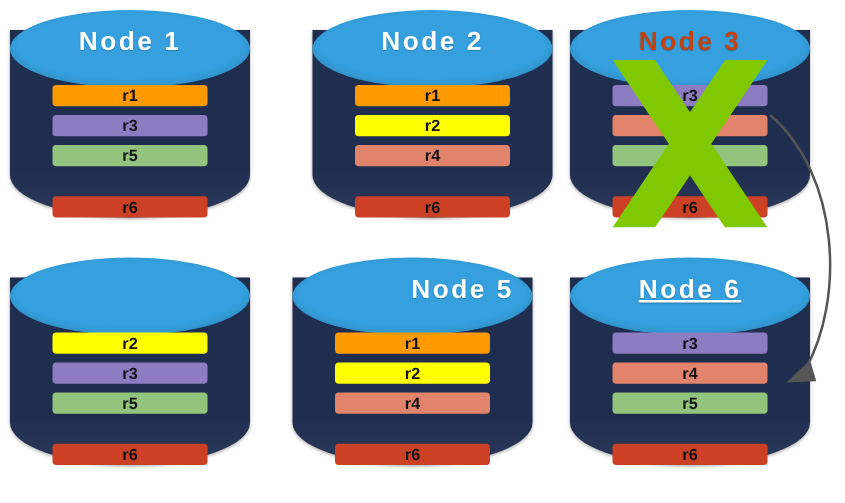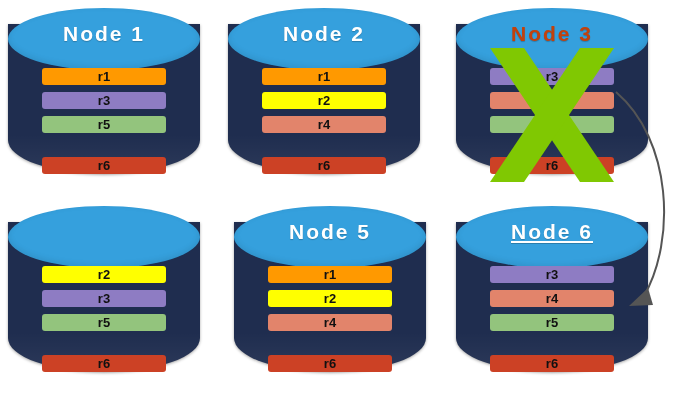--- a/index.html
+++ b/index.html
@@ -111,21 +111,21 @@
     <div class="cyl-top" style="background: rgb(53, 160, 221);"></div>
     <div class="node-title" style="color: rgb(255, 255, 255);">Node 1</div>
     <div class="records">
       <div class="record" style="background: rgb(255, 153, 0);">r1</div>
       <div class="record" style="background: rgb(142, 124, 195);">r3</div>
       <div class="record" style="background: rgb(147, 196, 125);">r5</div>
       <div class="record" style="background: rgb(204, 65, 37);">r6</div>
     </div>
   </div>
 
-  <div class="node" style="left:226px; top:8px;">
+  <div class="node" style="left:248px; top:8px;">
     <div class="cyl-body" style="background: rgb(31, 45, 79);"></div>
     <div class="cyl-top" style="background: rgb(53, 160, 221);"></div>
     <div class="node-title" style="color: rgb(255, 255, 255);">Node 2</div>
     <div class="records">
       <div class="record" style="background: rgb(255, 153, 0);">r1</div>
       <div class="record" style="background: rgb(255, 255, 0);">r2</div>
       <div class="record" style="background: rgb(226, 132, 107);">r4</div>
       <div class="record" style="background: rgb(204, 65, 37);">r6</div>
     </div>
   </div>
@@ -155,21 +155,21 @@
       <div class="record" style="background: rgb(255, 255, 0);">r2</div>
       <div class="record" style="background: rgb(142, 124, 195);">r3</div>
       <div class="record" style="background: rgb(147, 196, 125);">r5</div>
       <div class="record" style="background: rgb(204, 65, 37);">r6</div>
     </div>
   </div>
 
   <div class="node" style="left:232px; top:206px;">
     <div class="cyl-body" style="background: rgb(31, 45, 79);"></div>
     <div class="cyl-top" style="background: rgb(53, 160, 221);"></div>
-    <div class="node-title" style="color: rgb(255, 255, 255);">Node 5</div>
+    <div class="node-title" style="color: rgb(255, 255, 255); padding-left: 40px;">Node 5</div>
     <div class="records">
       <div class="record" style="background: rgb(255, 153, 0);">r1</div>
       <div class="record" style="background: rgb(255, 255, 0);">r2</div>
       <div class="record" style="background: rgb(226, 132, 107);">r4</div>
       <div class="record" style="background: rgb(204, 65, 37);">r6</div>
     </div>
   </div>
 
   <div class="node" style="left:454px; top:206px;">
     <div class="cyl-body" style="background: rgb(31, 45, 79);"></div>

